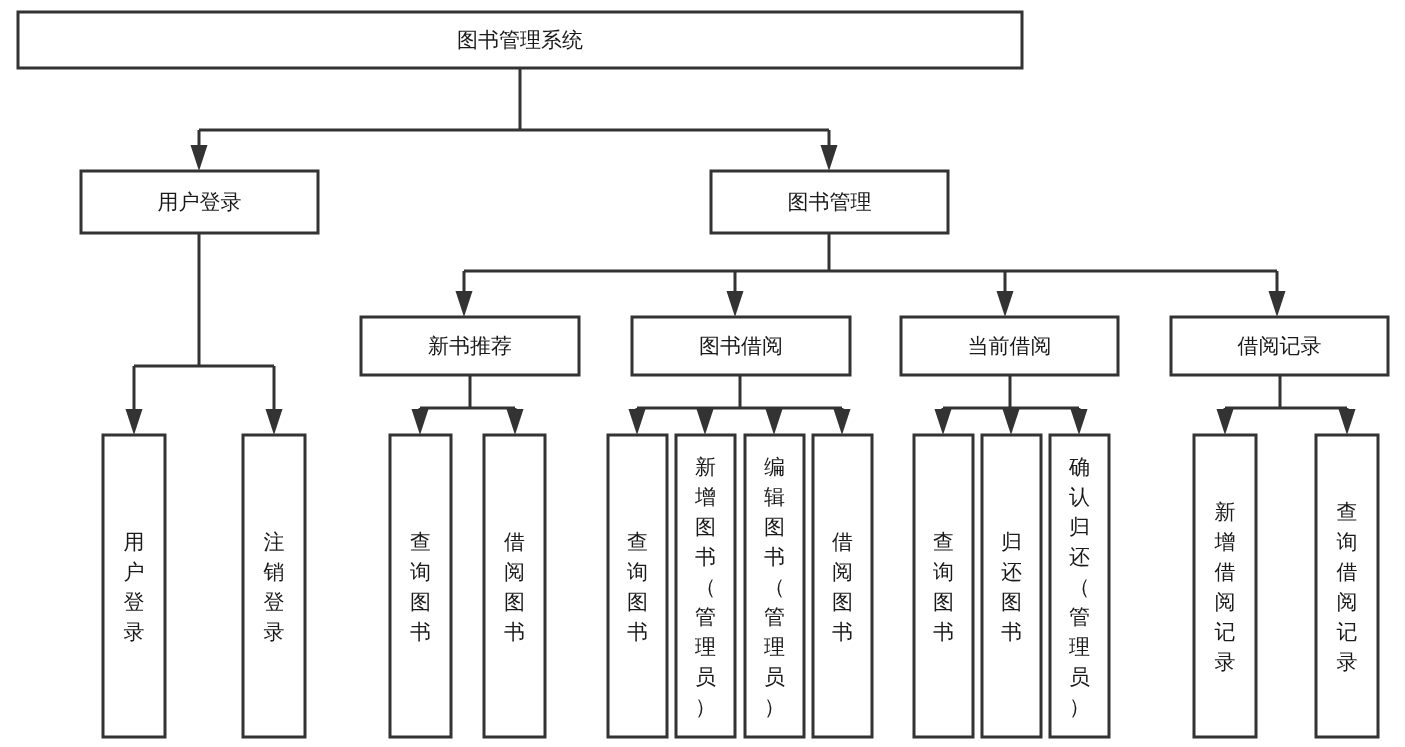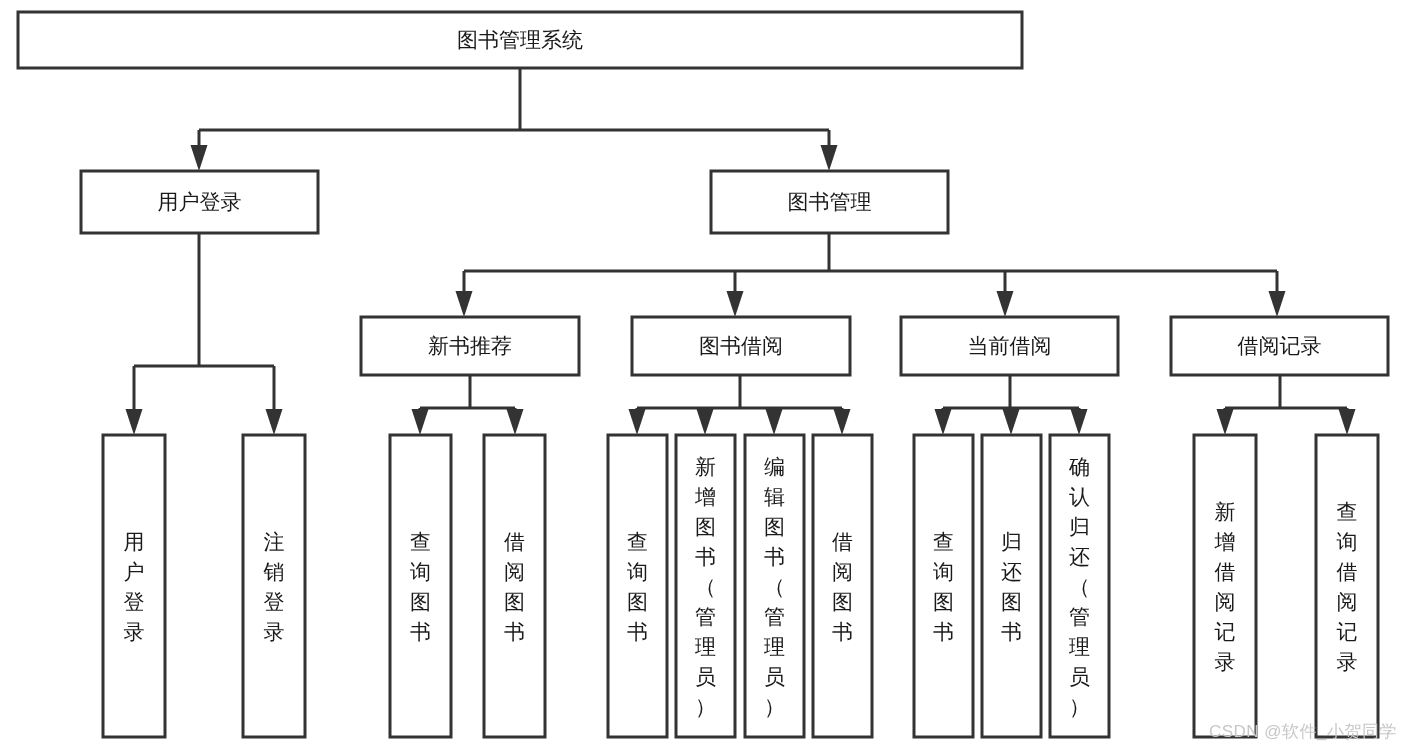--- a/index.html
+++ b/index.html
@@ -267,14 +267,13 @@
         <g>
           <rect x="1194" y="435" width="62" height="302" class="node-rect"></rect>
           <text x="1225" y="0" class="node-label-v"><tspan x="1225" y="519.4">新</tspan><tspan x="1225" y="549.4">增</tspan><tspan x="1225" y="579.4">借</tspan><tspan x="1225" y="609.4">阅</tspan><tspan x="1225" y="639.4">记</tspan><tspan x="1225" y="669.4">录</tspan></text>
         </g>
         <g>
           <rect x="1316" y="435" width="62" height="302" class="node-rect"></rect>
           <text x="1347" y="0" class="node-label-v"><tspan x="1347" y="519.4">查</tspan><tspan x="1347" y="549.4">询</tspan><tspan x="1347" y="579.4">借</tspan><tspan x="1347" y="609.4">阅</tspan><tspan x="1347" y="639.4">记</tspan><tspan x="1347" y="669.4">录</tspan></text>
         </g>
       </g>
   </svg>
-  <div class="watermark">CSDN @软件_小贺同学</div>
 </div>
 
 </body></html>

